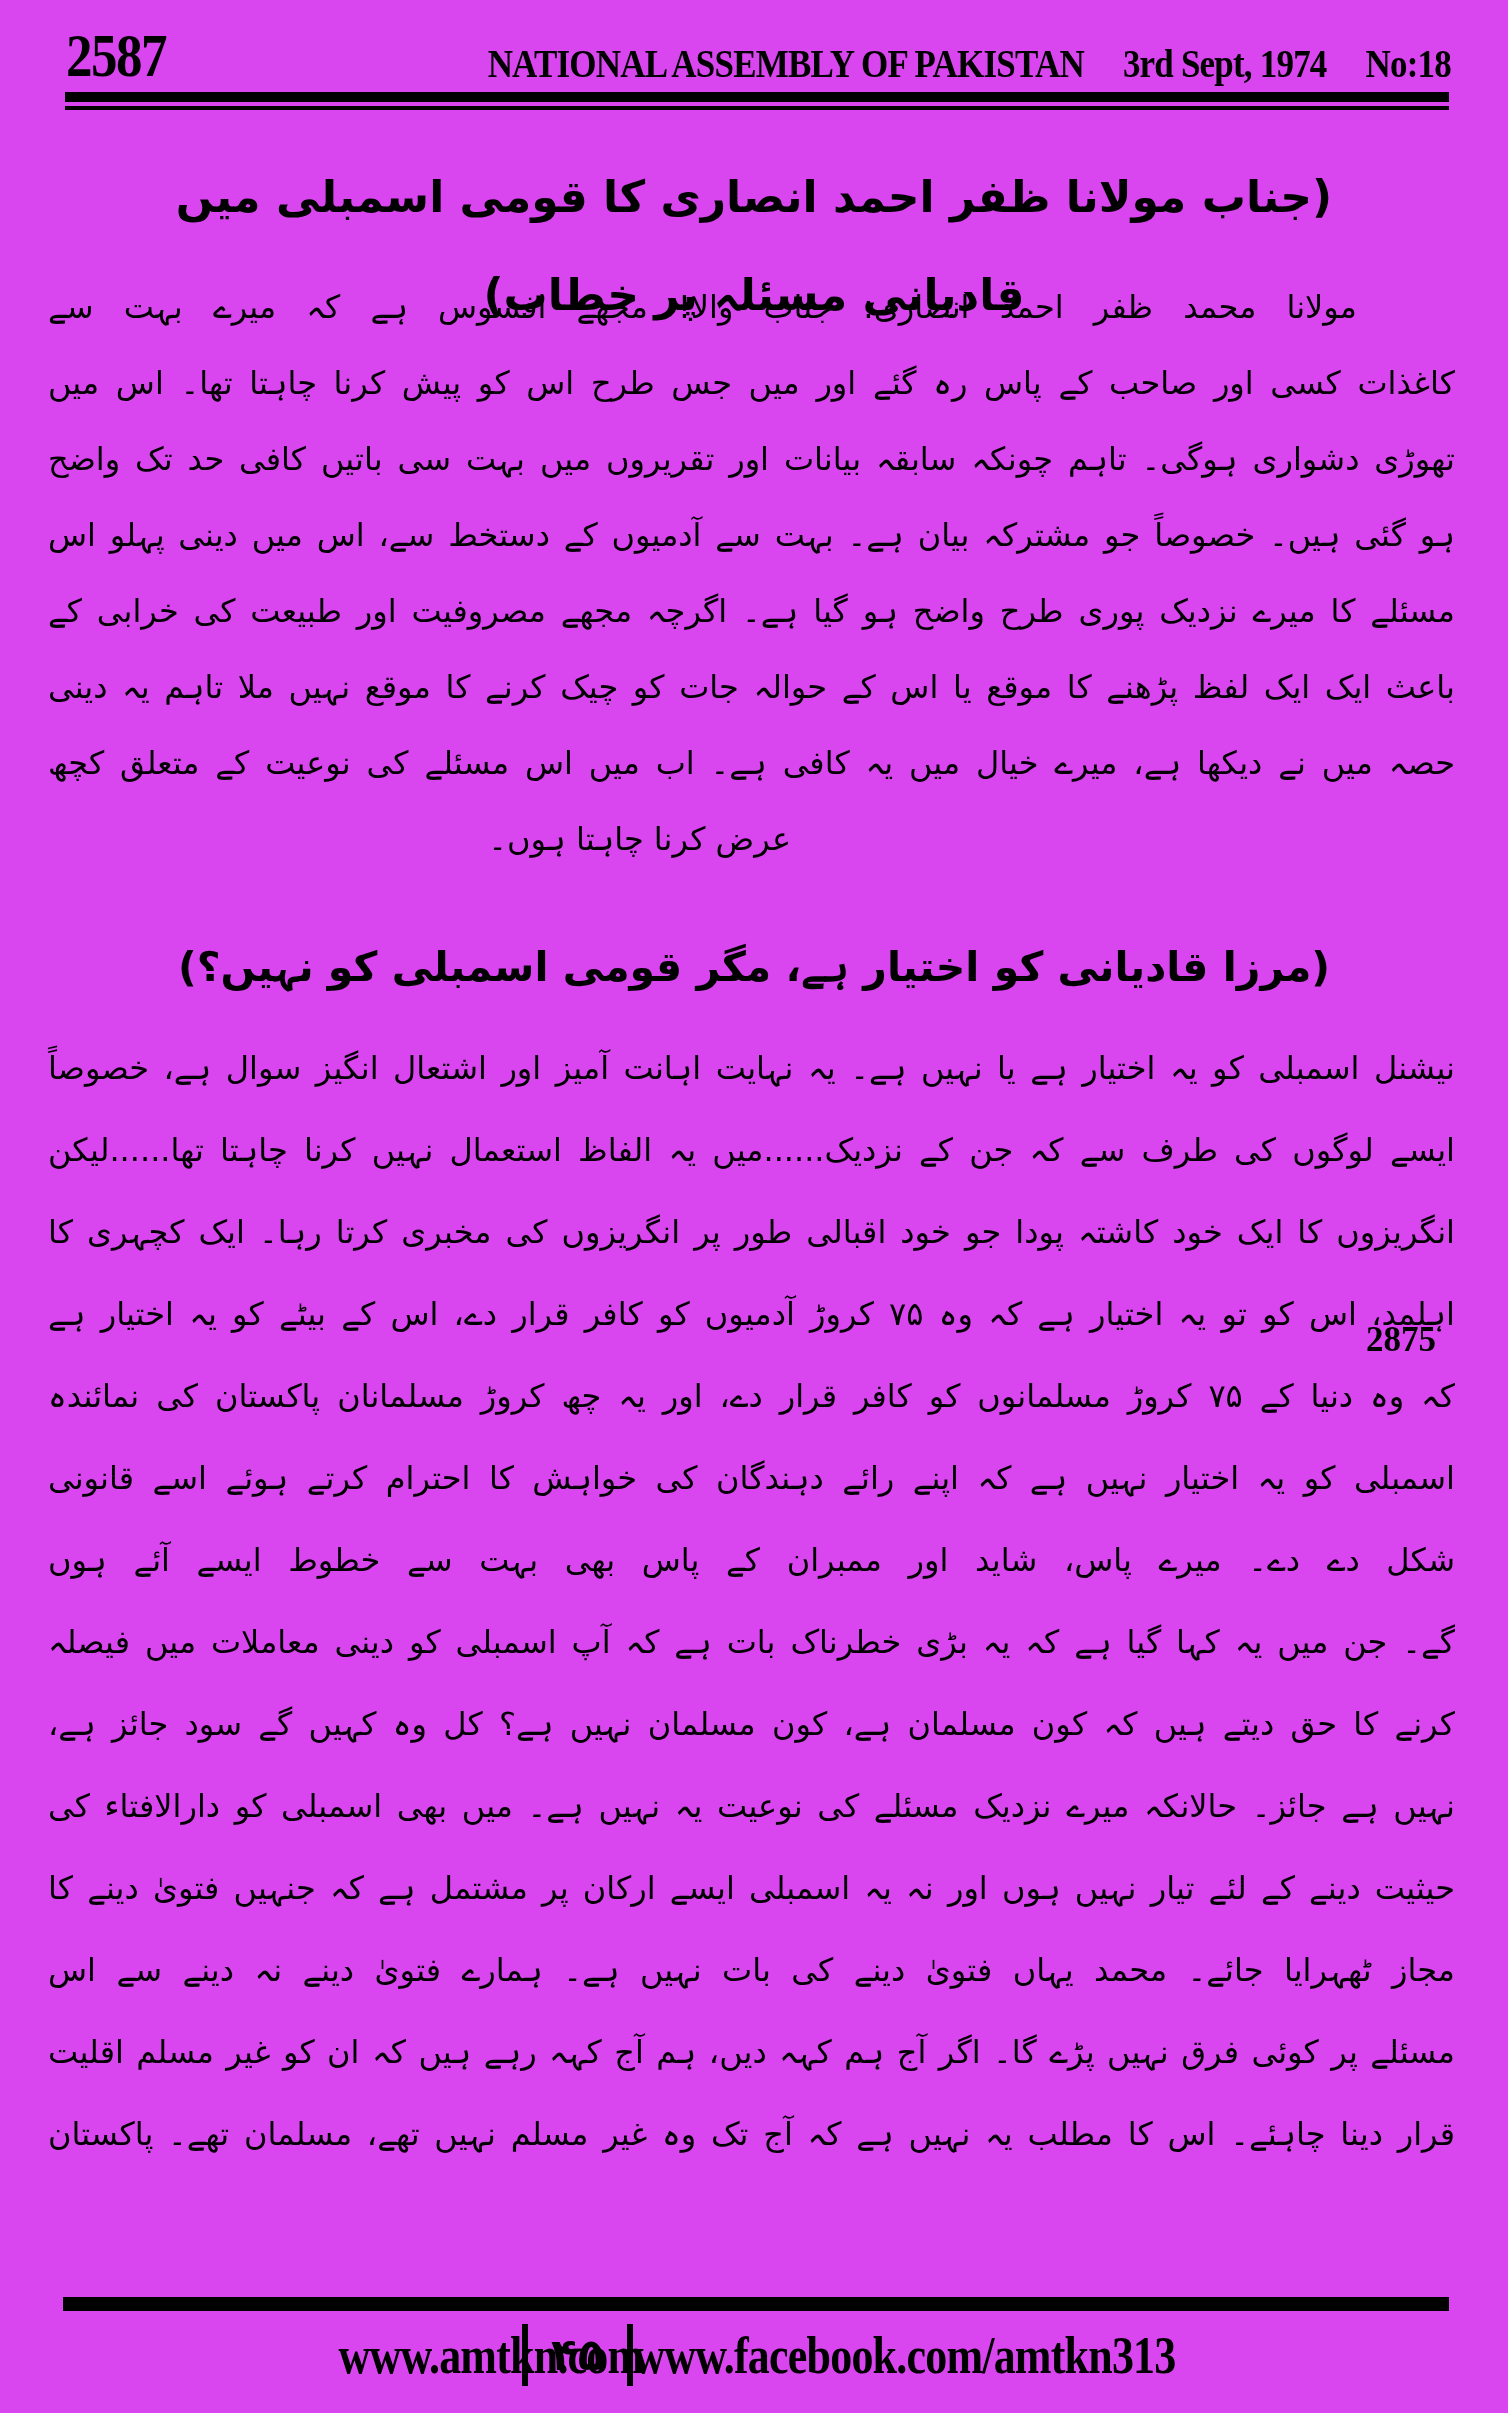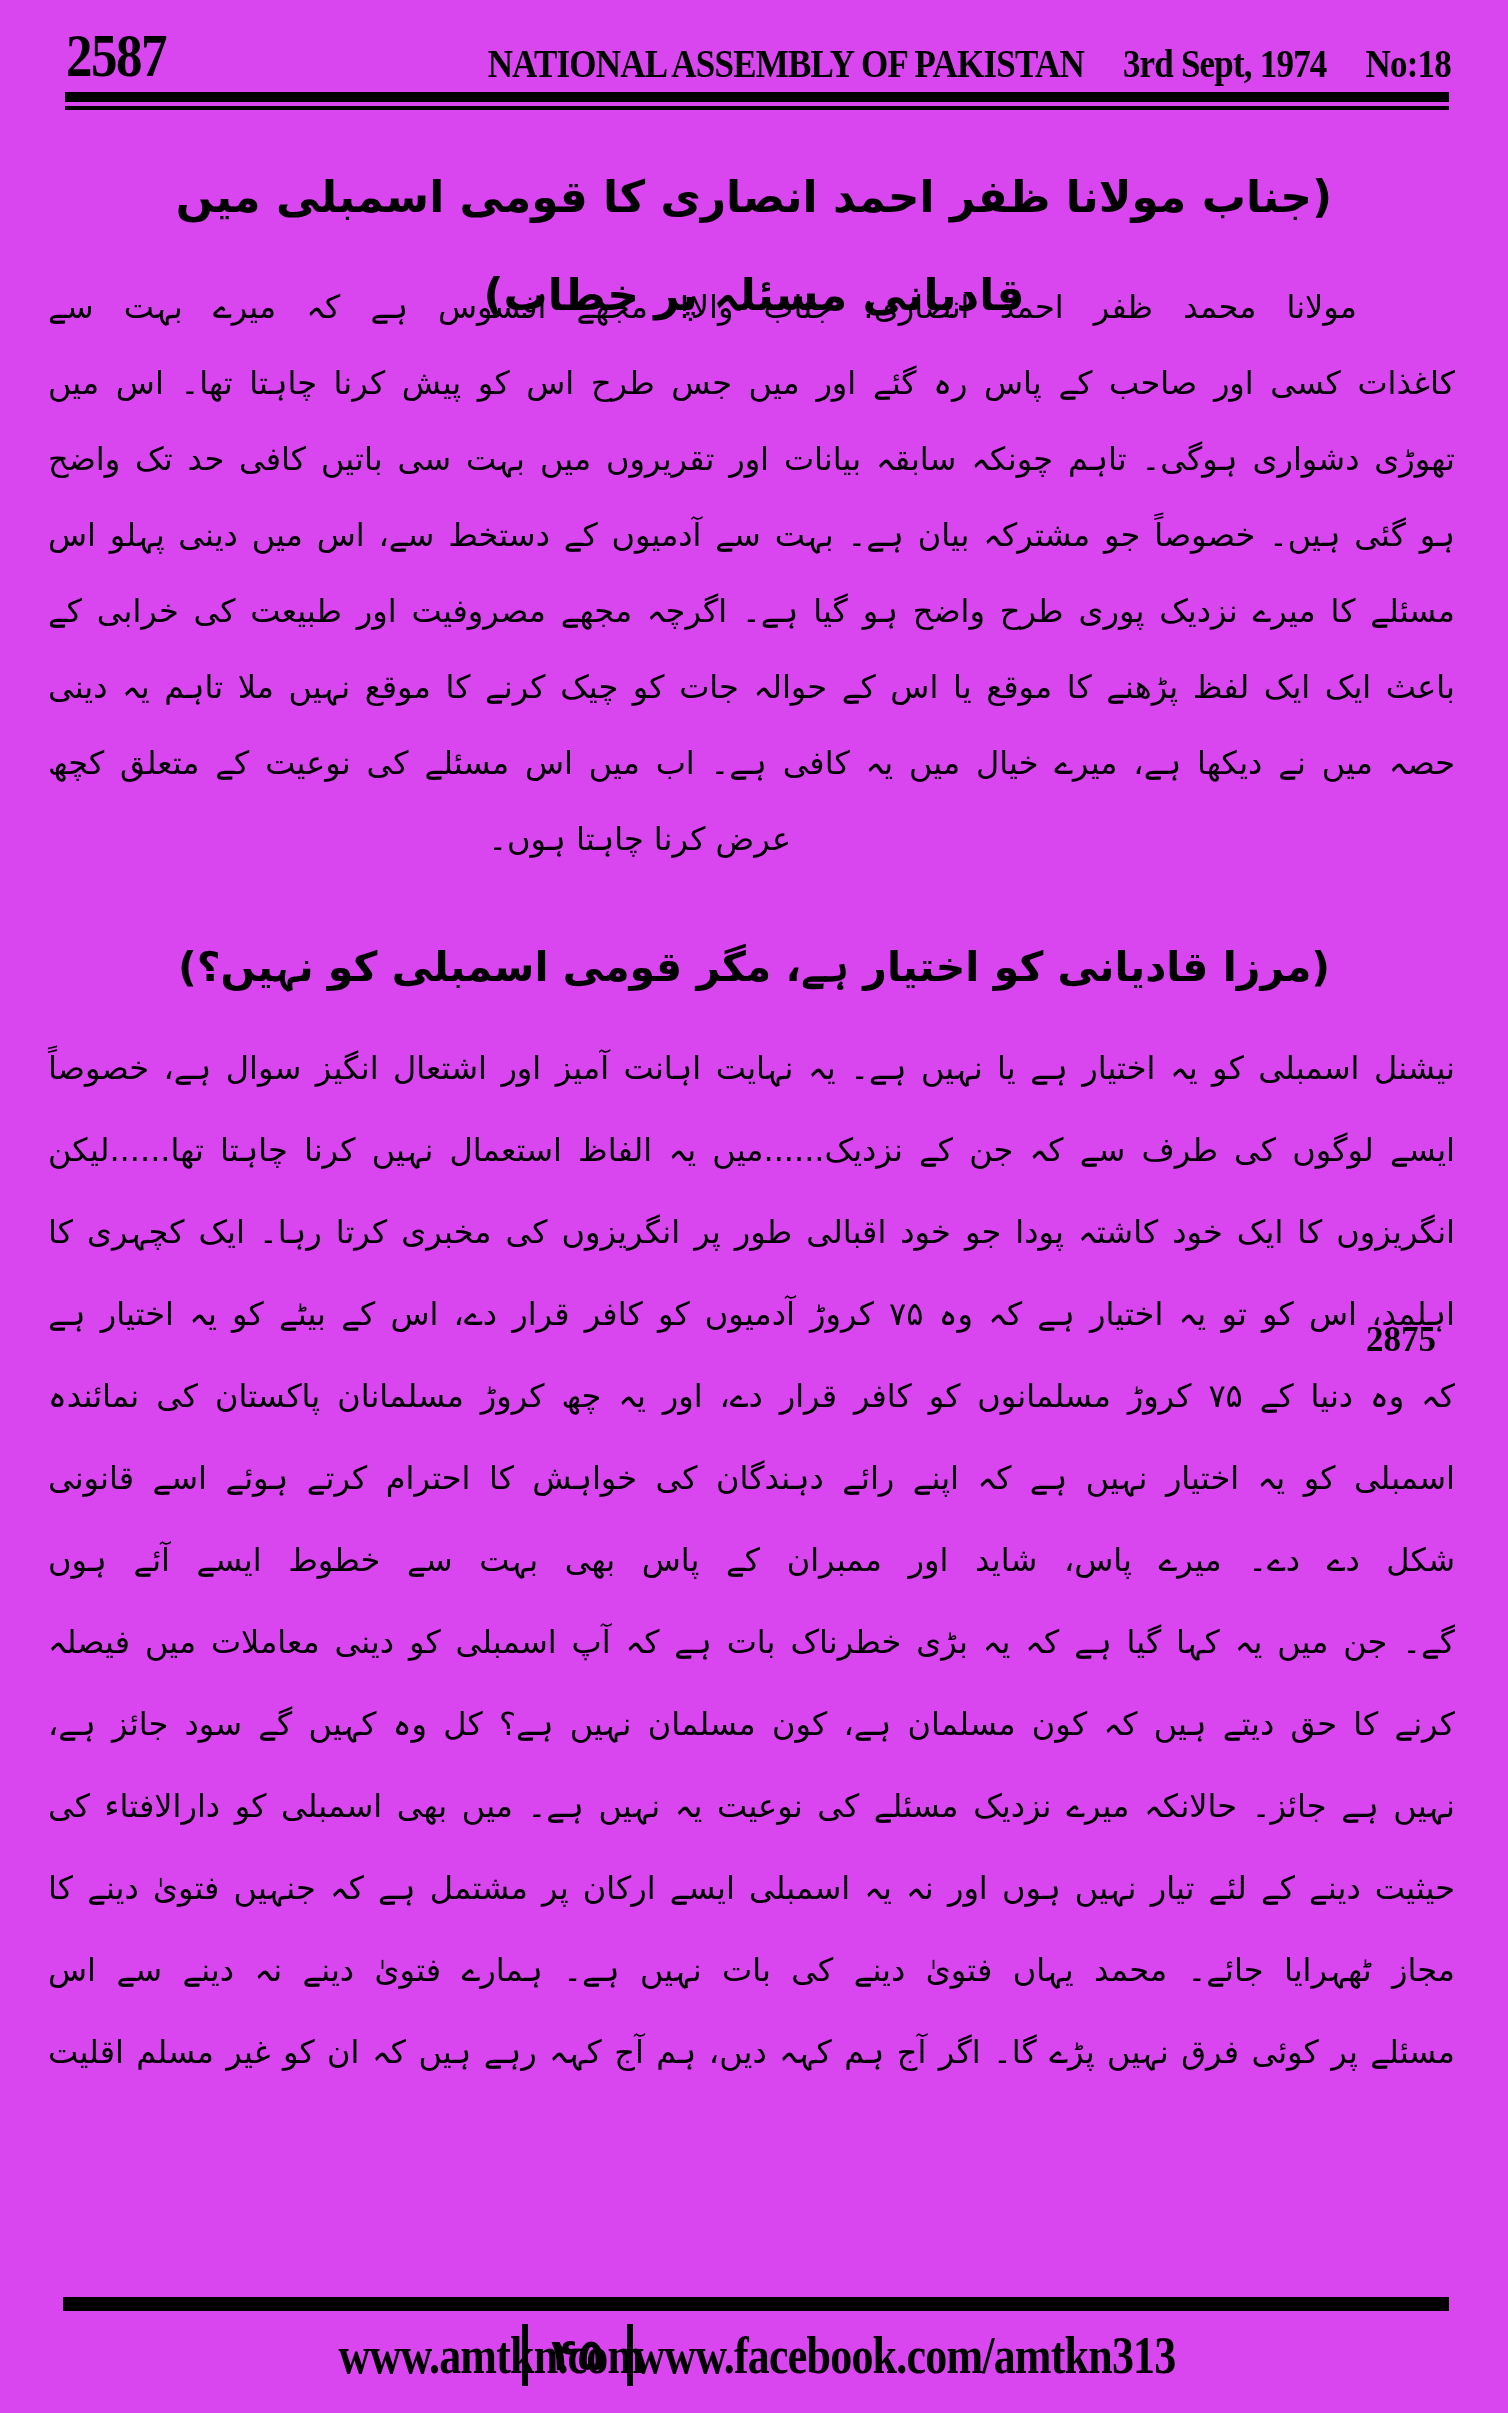--- a/index.html
+++ b/index.html
@@ -174,20 +174,21 @@
       <p class="line indent">اس کو تو یہ اختیار ہے کہ وہ ۷۵ کروڑ آدمیوں کو کافر قرار دے، اس کے بیٹے کو یہ اختیار ہے</p>
       <p class="line">کہ وہ دنیا کے ۷۵ کروڑ مسلمانوں کو کافر قرار دے، اور یہ چھ کروڑ مسلمانان پاکستان کی نمائندہ</p>
       <p class="line">اسمبلی کو یہ اختیار نہیں ہے کہ اپنے رائے دہندگان کی خواہش کا احترام کرتے ہوئے اسے قانونی</p>
       <p class="line">شکل دے دے۔ میرے پاس، شاید اور ممبران کے پاس بھی بہت سے خطوط ایسے آئے ہوں</p>
       <p class="line">گے۔ جن میں یہ کہا گیا ہے کہ یہ بڑی خطرناک بات ہے کہ آپ اسمبلی کو دینی معاملات میں فیصلہ</p>
       <p class="line">کرنے کا حق دیتے ہیں کہ کون مسلمان ہے، کون مسلمان نہیں ہے؟ کل وہ کہیں گے سود جائز ہے،</p>
       <p class="line">نہیں ہے جائز۔ حالانکہ میرے نزدیک مسئلے کی نوعیت یہ نہیں ہے۔ میں بھی اسمبلی کو دارالافتاء کی</p>
       <p class="line">حیثیت دینے کے لئے تیار نہیں ہوں اور نہ یہ اسمبلی ایسے ارکان پر مشتمل ہے کہ جنہیں فتویٰ دینے کا</p>
       <p class="line">مجاز ٹھہرایا جائے۔ محمد یہاں فتویٰ دینے کی بات نہیں ہے۔ ہمارے فتویٰ دینے نہ دینے سے اس</p>
       <p class="line">مسئلے پر کوئی فرق نہیں پڑے گا۔ اگر آج ہم کہہ دیں، ہم آج کہہ رہے ہیں کہ ان کو غیر مسلم اقلیت</p>
+      <p class="line">قرار دینا چاہئے۔ اس کا مطلب یہ نہیں ہے کہ آج تک وہ غیر مسلم نہیں تھے، مسلمان تھے۔ پاکستان</p>
     </section>
 
   <div class="footer-bar"></div>
 
   <div class="footer-row">
     <span class="furl">www.amtkn.com</span>
     <span class="fmid">
       <span class="vbar"></span>
       <span class="fpage">۴۵</span>
       <span class="vbar"></span>

